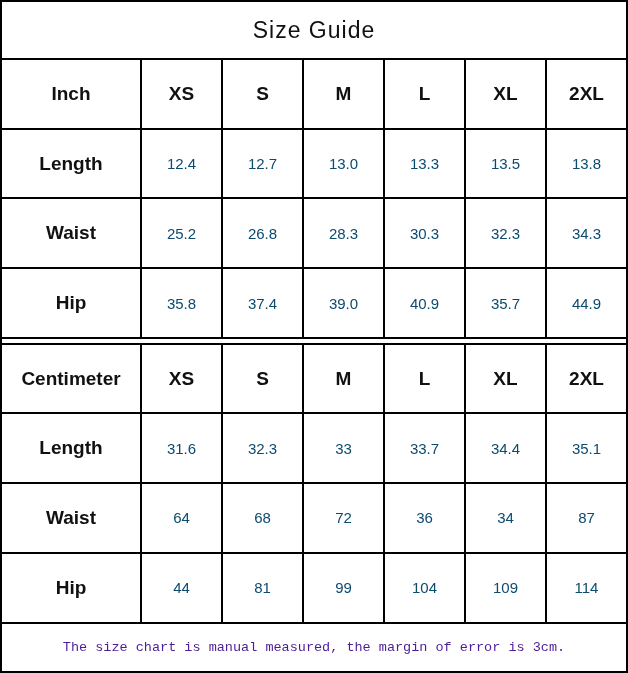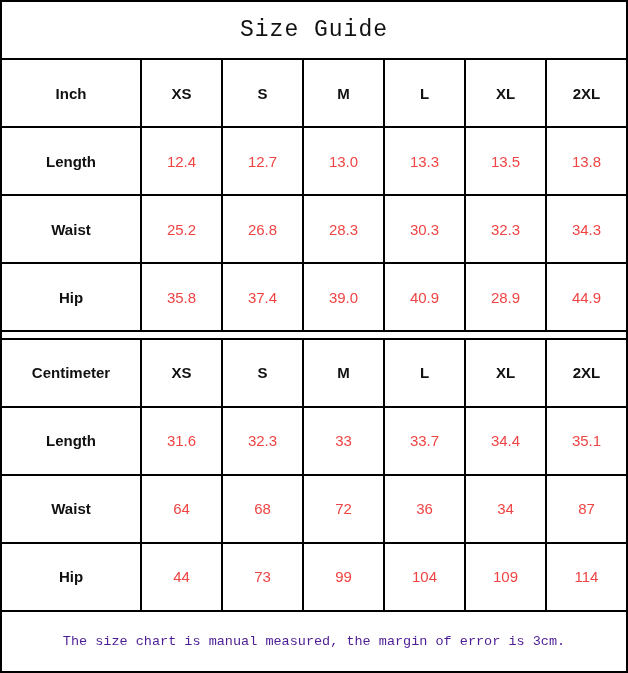--- a/index.html
+++ b/index.html
@@ -22,37 +22,37 @@
   }
   table.size-guide td {
     border: 2px solid #000000;
     text-align: center;
     vertical-align: middle;
     padding: 0;
     overflow: hidden;
   }
   tr.title-row td {
     height: 56px;
-    font-family: Liberation Mono, monospace;
+    font-family: Liberation Sans, sans-serif;
     font-size: 23px;
     font-weight: 400;
     color: #111111;
     letter-spacing: 1px;
   }
   td.unit-cell, td.size-header-cell, td.row-label-cell {
     font-family: "Liberation Sans", "DejaVu Sans", sans-serif;
-    font-size: 15px;
+    font-size: 19px;
     font-weight: 700;
     color: #111111;
   }
   td.value-cell {
     font-family: "Liberation Sans", "DejaVu Sans", sans-serif;
     font-size: 15px;
     font-weight: 400;
-    color: #ef4444;
+    color: #0c4a6e;
   }
   tr.footer-row td {
     font-family: "Liberation Mono", "DejaVu Sans Mono", monospace;
     font-size: 13.5px;
     font-weight: 400;
     color: #4c1d95;
   }
   col.label-col { width: 140px; }
 </style>
 </head>
@@ -104,21 +104,21 @@
         <td class="value-cell">32.3</td>
         <td class="value-cell">34.3</td>
       </tr>
 
       <tr>
         <td class="row-label-cell">Hip</td>
         <td class="value-cell">35.8</td>
         <td class="value-cell">37.4</td>
         <td class="value-cell">39.0</td>
         <td class="value-cell">40.9</td>
-        <td class="value-cell">28.9</td>
+        <td class="value-cell">35.7</td>
         <td class="value-cell">44.9</td>
       </tr>
 
       <tr>
         <td colspan="7"></td>
       </tr>
 
       <tr>
         <td class="unit-cell">Centimeter</td>
         <td class="size-header-cell">XS</td>
@@ -145,21 +145,21 @@
         <td class="value-cell">68</td>
         <td class="value-cell">72</td>
         <td class="value-cell">36</td>
         <td class="value-cell">34</td>
         <td class="value-cell">87</td>
       </tr>
 
       <tr>
         <td class="row-label-cell">Hip</td>
         <td class="value-cell">44</td>
-        <td class="value-cell">73</td>
+        <td class="value-cell">81</td>
         <td class="value-cell">99</td>
         <td class="value-cell">104</td>
         <td class="value-cell">109</td>
         <td class="value-cell">114</td>
       </tr>
 
       <tr class="footer-row">
         <td colspan="7">The size chart is manual measured, the margin of error is 3cm.</td>
       </tr>
     </tbody>

